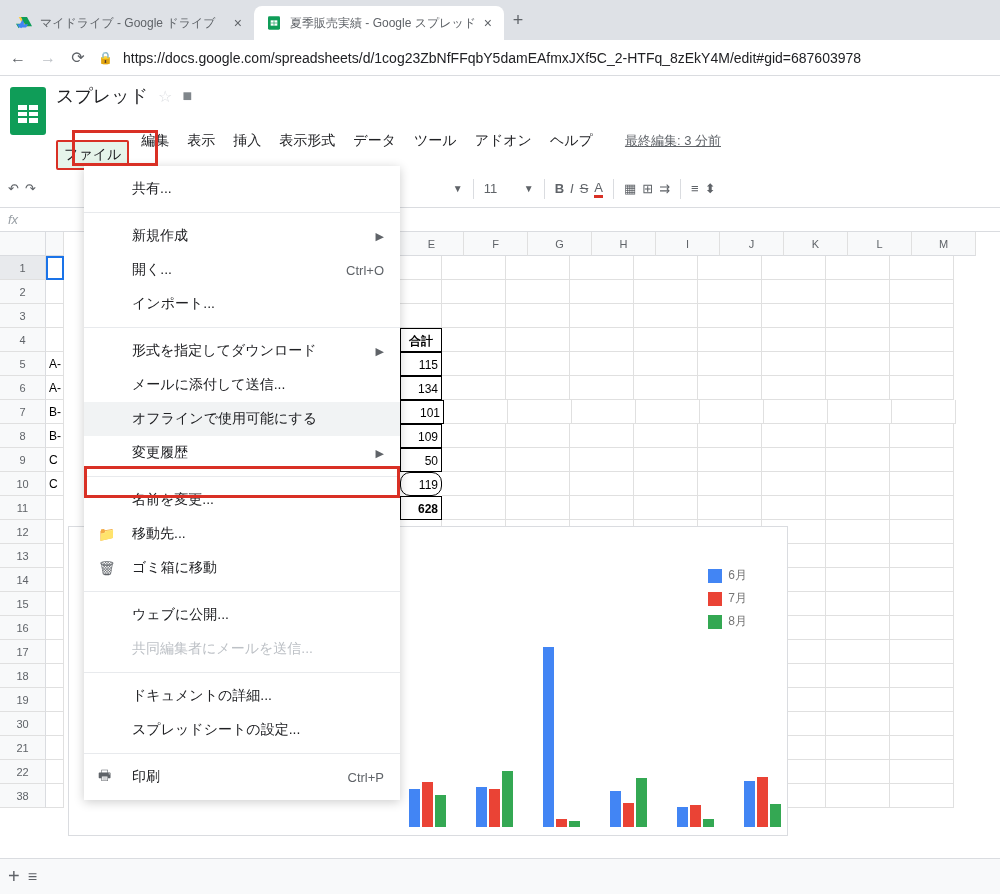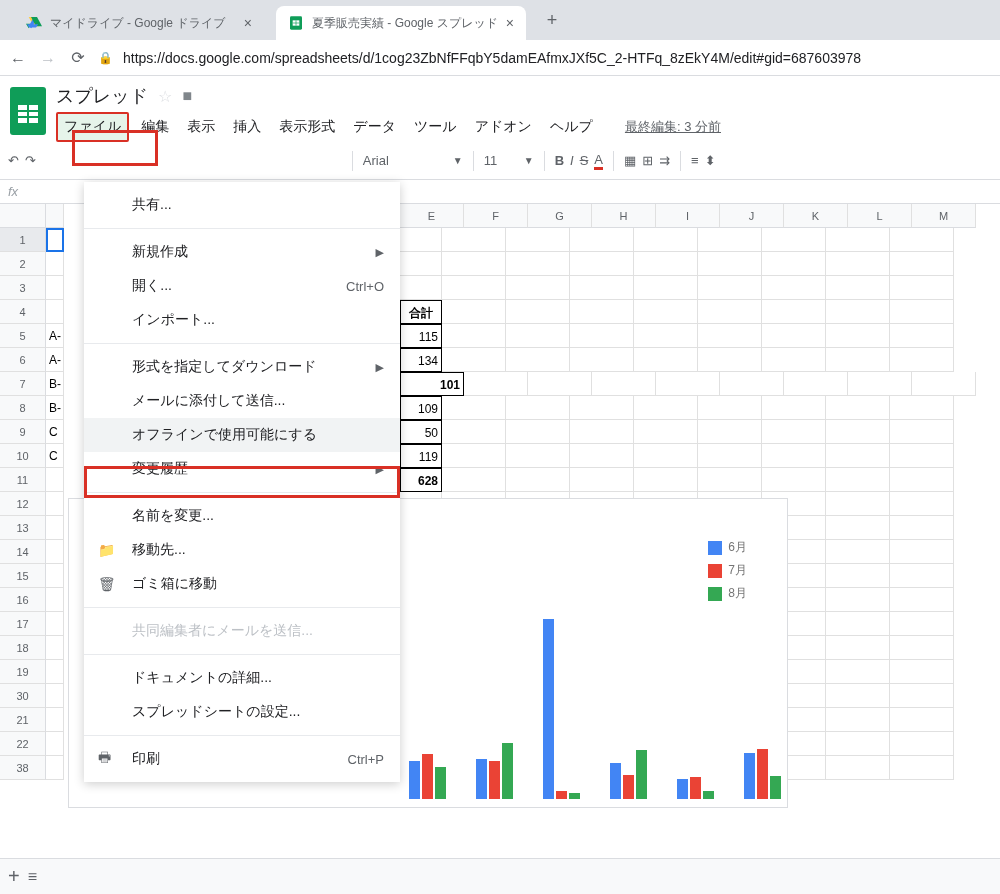--- a/index.html
+++ b/index.html
@@ -1,19 +1,19 @@
 <!DOCTYPE html>
 <html><head>
 <meta charset="utf-8">
 <style>
 * { box-sizing: border-box; margin: 0; padding: 0; font-family: Arial, 'Hiragino Sans', 'Meiryo', sans-serif; }
 body { background: #fff; width: 1000px; height: 894px; overflow: hidden; position: relative; }
 
 
-.browser-tabs { display: flex; align-items: center; height: 40px; background: #dee1e6; padding-left: 14px; gap: 12px; }
+.browser-tabs { display: flex; align-items: center; height: 40px; background: #dee1e6; padding-left: 4px; }
 .tab { display: flex; align-items: center; height: 34px; background: #fff; border-radius: 8px 8px 0 0; padding: 0 12px; margin-top: 6px; width: 250px; font-size: 12px; color: #5f6368; position: relative; }
 .tab.inactive { background: #dee1e6; }
 .tab .favicon { width: 16px; height: 16px; margin-right: 8px; flex-shrink:0; }
 .tab .title { flex: 1; white-space: nowrap; overflow: hidden; text-overflow: ellipsis; }
 .tab .close { margin-left: 6px; font-size: 14px; color: #5f6368; }
 .new-tab { width: 28px; text-align: center; font-size: 18px; color: #5f6368; }
 
 .addr-bar { display: flex; align-items: center; height: 36px; background: #fff; border-bottom: 1px solid #dadce0; padding: 0 8px; gap: 10px; }
 .nav-icon { width: 20px; height: 20px; display:flex; align-items:center; justify-content:center; color: #5f6368; }
 .url-box { flex:1; display:flex; align-items:center; font-size: 14px; color: #202124; }
@@ -22,21 +22,21 @@
 
 .sheets-header { display:flex; align-items:flex-start; padding: 8px 8px 0 8px; gap: 8px; }
 .sheets-logo { width: 40px; height: 54px; display:flex; align-items:center; justify-content:center; }
 .sheets-title-area { flex:1; }
 .doc-title-row { display:flex; align-items:center; gap:10px; }
 .doc-title { font-size: 18px; color:#202124; }
 .star { color:#dadce0; font-size:16px; }
 .folder { color:#80868b; font-size:16px; }
 .menu-bar { display:flex; gap:6px; margin-top:4px; font-size:14px; color:#202124; align-items:center; }
 .menu-item { padding: 4px 6px; border-radius:2px; }
-.menu-item.active { background:#e6f4ea; border: 2px solid #d93025; }
+.menu-item.active { background:#e6f4ea; border: 2px solid #d93025; margin-top: 28px; }
 .last-edit { margin-left: 20px; color:#5f6368; text-decoration: underline; font-size: 13px; }
 
 
 .toolbar { display:flex; align-items:center; height: 38px; padding: 0 8px; border-bottom: 1px solid #dadce0; gap:6px; font-size:13px; color:#5f6368; }
 .toolbar > * { display:flex; align-items:center; }
 .tool-sep { width:1px; height:20px; background:#dadce0; margin:0 4px; }
 .font-box { width:80px; border:none; }
 .size-box { width:30px; }
 .dropdown-arrow { font-size:10px; margin-left:4px; color:#5f6368; }
 
@@ -51,21 +51,21 @@
 .rows { }
 .row { display:flex; height:24px; }
 .row-h { width:46px; background:#f8f9fa; border-right:1px solid #dadce0; border-bottom:1px solid #e0e0e0; text-align:center; font-size:11px; color:#5f6368; line-height:24px; }
 .cell { width:64px; border-right:1px solid #e0e0e0; border-bottom:1px solid #e0e0e0; font-size:12px; padding:0 3px; line-height:24px; }
 .cell.selected { border:2px solid #1a73e8; }
 .cell.bordered { border:1px solid #000; text-align:center; }
 .cell.bold { font-weight:bold; }
 .row-h.sel { background:#e8eaed; }
 
 
-.file-menu { position:absolute; left:84px; top:182px; width:316px; background:#fff; box-shadow:0 2px 10px rgba(0,0,0,0.2); z-index:100; font-size:14px; color:#202124; padding: 6px 0; }
+.file-menu { position:absolute; left:84px; top:166px; width:316px; background:#fff; box-shadow:0 2px 10px rgba(0,0,0,0.2); z-index:100; font-size:14px; color:#202124; padding: 6px 0; }
 .file-menu .mi { display:flex; align-items:center; padding: 8px 16px 8px 48px; position:relative; }
 .file-menu .mi .icon { position:absolute; left:14px; width:18px; color:#5f6368; }
 .file-menu .mi .shortcut { margin-left:auto; color:#5f6368; font-size:13px; }
 .file-menu .mi .arrow { margin-left:auto; color:#5f6368; font-size:11px; }
 .file-menu .sep { height:1px; background:#e8eaed; margin:6px 0; }
 .file-menu .mi.disabled { color:#bdc1c6; }
 .file-menu .mi.highlighted { background:#f1f3f4; }
 .red-box { position:absolute; border:3px solid #d93025; pointer-events:none; z-index:200; }
 .red-box.menu { left:72px; top:130px; width:86px; height:36px; }
 .red-box.offline { left:84px; top:466px; width:316px; height:32px; }
@@ -288,21 +288,21 @@
         <div class="cell"></div>
         <div class="cell"></div>
         <div class="cell"></div>
         <div class="cell"></div>
         <div class="cell"></div>
       </div>
       <div class="row">
         <div class="row-h">7</div>
         <div class="cell" style="width: 18px;">B-</div>
         <div style="width: 336px;"></div>
-        <div class="cell bordered" style="text-align: right; width: 64px; font-weight: bold;">101</div>
+        <div class="cell bordered" style="text-align: right; width: 44px;">101</div>
         <div class="cell"></div>
         <div class="cell"></div>
         <div class="cell"></div>
         <div class="cell"></div>
         <div class="cell"></div>
         <div class="cell"></div>
         <div class="cell"></div>
         <div class="cell"></div>
       </div>
       <div class="row">
@@ -330,21 +330,21 @@
         <div class="cell"></div>
         <div class="cell"></div>
         <div class="cell"></div>
         <div class="cell"></div>
         <div class="cell"></div>
       </div>
       <div class="row">
         <div class="row-h">10</div>
         <div class="cell" style="width: 18px;">C</div>
         <div style="width: 336px;"></div>
-        <div class="cell bordered" style="text-align: right; width: 42px;">119</div>
+        <div class="cell bordered" style="text-align: right; width: 42px; border-radius: 10px;">119</div>
         <div class="cell"></div>
         <div class="cell"></div>
         <div class="cell"></div>
         <div class="cell"></div>
         <div class="cell"></div>
         <div class="cell"></div>
         <div class="cell"></div>
         <div class="cell"></div>
       </div>
       <div class="row">
@@ -618,20 +618,23 @@
     </div>
   <div class="mi">
       <span class="icon">📁</span>
       <span>移動先...</span>
     </div>
   <div class="mi">
       <span class="icon">🗑</span>
       <span>ゴミ箱に移動</span>
     </div>
   <div class="sep"></div>
+  <div class="mi">
+      <span>ウェブに公開...</span>
+    </div>
   <div class="mi disabled">
       <span>共同編集者にメールを送信...</span>
     </div>
   <div class="sep"></div>
   <div class="mi">
       <span>ドキュメントの詳細...</span>
     </div>
   <div class="mi">
       <span>スプレッドシートの設定...</span>
     </div>

